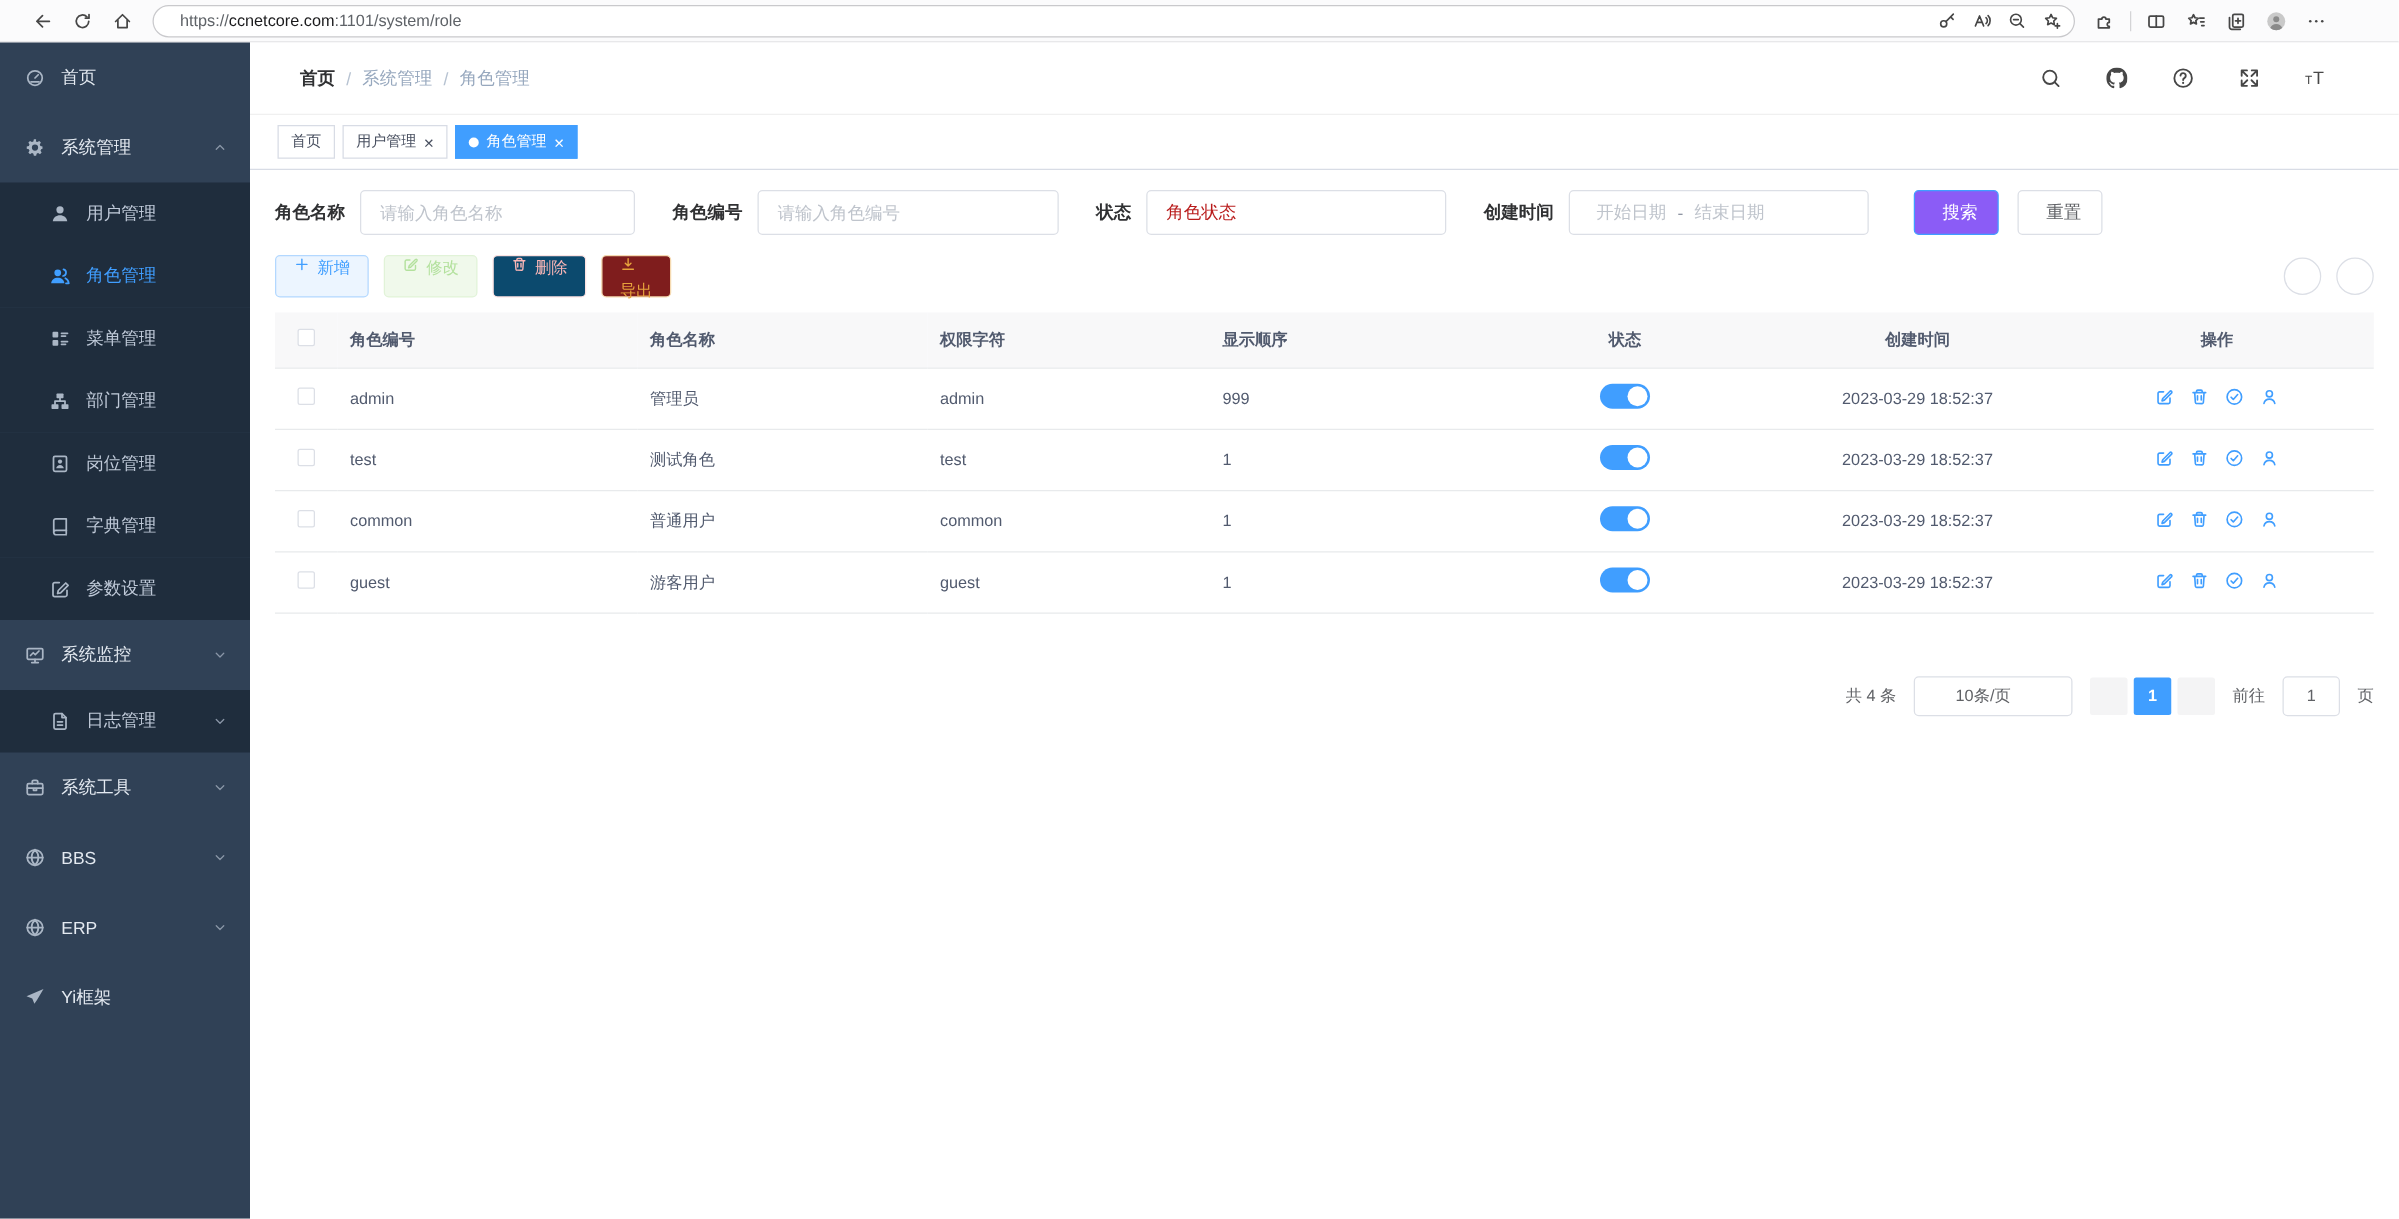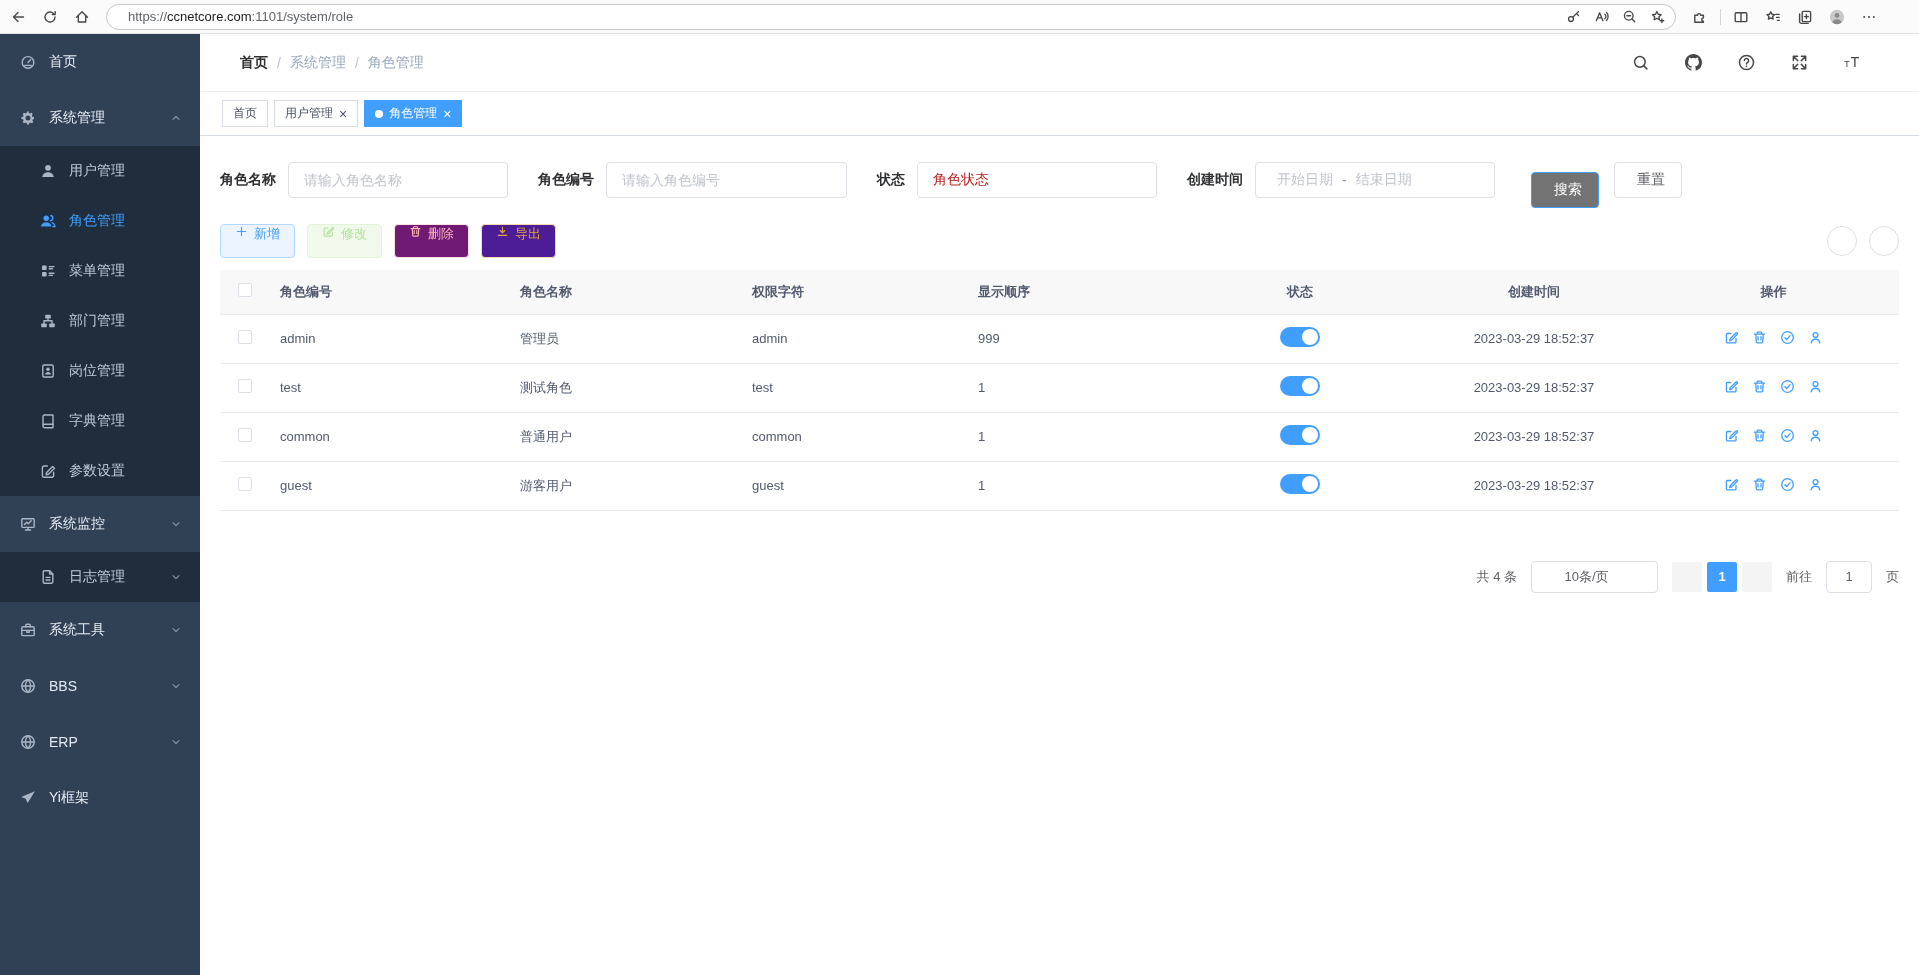--- a/index.html
+++ b/index.html
@@ -3,21 +3,21 @@
 <meta charset="utf-8">
 <title>角色管理</title>
 <style>
   * { box-sizing: border-box; margin:0; padding:0; }
   html,body { width:1919px; height:975px; overflow:hidden; }
   body { font-family:"Liberation Sans","DejaVu Sans",sans-serif; background:#fff; }
   .icon svg { width:1em; height:1em; display:block; }
 
   
   .browser { height:34px; background:#fbfbfc; border-bottom:1px solid #e2e2e4;
-             display:flex; align-items:center; padding:0 2px; }
+             display:flex; align-items:center; padding:0 18px; }
   .bicon { width:32px; height:28px; border-radius:4px; display:flex; align-items:center;
            justify-content:center; color:#474747; font-size:16px; flex:0 0 auto; cursor:pointer; }
   .url-pill { flex:1; height:26px; margin:0 8px; background:#fff; border:1px solid #c9c9cc;
               border-radius:13px; display:flex; align-items:center; padding:0 4px 0 12px; min-width:0; }
   .pill-lock { font-size:14px; color:#5f6368; margin-right:9px; }
   .url-text { flex:1; font-size:13px; color:#5f6368; white-space:nowrap; overflow:hidden; }
   .url-text .host { color:#1a1a1c; }
   .pill-icons { display:flex; align-items:center; }
   .pill-icons .bicon { width:28px; height:22px; font-size:15px; }
   .chrome-right { display:flex; align-items:center; flex:0 0 auto; }
@@ -76,31 +76,31 @@
               color:#b91c1c; cursor:pointer; }
   .f-select .chev { margin-left:auto; color:#c0c4cc; font-size:13px; }
   .f-date { width:240px; height:36px; border:1px solid #dcdfe6; border-radius:4px;
             display:flex; align-items:center; gap:9px; padding:0 12px; font-size:14px;
             color:#bfc4cc; cursor:pointer; }
   .f-date .icon { color:#c0c4cc; font-size:15px; }
   .f-date .dsep { color:#8f96a3; }
   .btn { height:36px; border-radius:4px; border:1px solid transparent; font-size:14px;
          display:inline-flex; align-items:center; gap:6px; padding:0 16px; cursor:pointer; background:#fff; }
   .btn .icon { font-size:14px; }
-  .btn-primary { background:#737373; border-color:#409eff; color:#fff;margin-top:20px; }
+  .btn-primary { background:#8b5cf6; border-color:#409eff; color:#fff; }
   .btn-plain { border-color:#dcdfe6; color:#606266; }
 
   .toolbar { display:flex; align-items:center; gap:12px; margin-bottom:12px; }
   .tb-btn { height:34px; padding:0 14px; font-size:13px; border-radius:4px; border:1px solid;
             display:inline-flex; gap:6px; cursor:pointer; }
   .tb-btn .icon { font-size:13px; }
   .tb-add    { color:#409eff; background:#ecf5ff; border-color:#b3d8ff; }
   .tb-modify { color:#b3e19d; background:#f0f9eb; border-color:#e1f3d8; cursor:not-allowed; }
-  .tb-delete { color:#fab6b6; background:#701a75; border-color:#fde2e2; cursor:not-allowed; }
-  .tb-export { color:#e6a23c; background:#4c1d95; border-color:#f5dab1; }
+  .tb-delete { color:#fab6b6; background:#0c4a6e; border-color:#fde2e2; cursor:not-allowed; }
+  .tb-export { color:#e6a23c; background:#7f1d1d; border-color:#f5dab1;flex-direction:column; }
   .tb-right { margin-left:auto; display:flex; gap:12px; }
   .circle-btn { width:30px; height:30px; border-radius:50%; border:1px solid #dcdfe6; background:#fff;
                 color:#606266; display:flex; align-items:center; justify-content:center;
                 font-size:14px; cursor:pointer; }
 
   table { width:100%; border-collapse:collapse; table-layout:fixed; }
   th { background:#f8f8f9; color:#515a6e; font-weight:bold; font-size:13px; height:44px;
        text-align:left; padding:0 10px; border-bottom:1px solid #e8eaec; }
   td { height:49px; font-size:13px; color:#515a6e; padding:0 10px; border-bottom:1px solid #e8eaec; }
   .center { text-align:center; }

